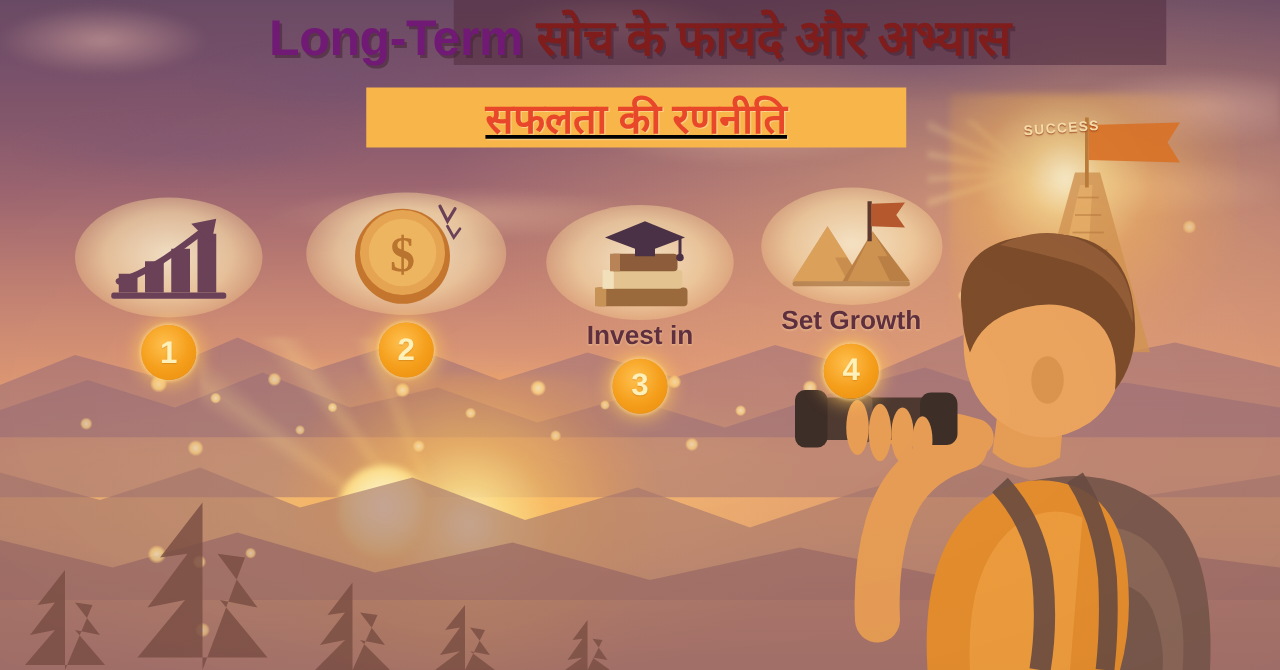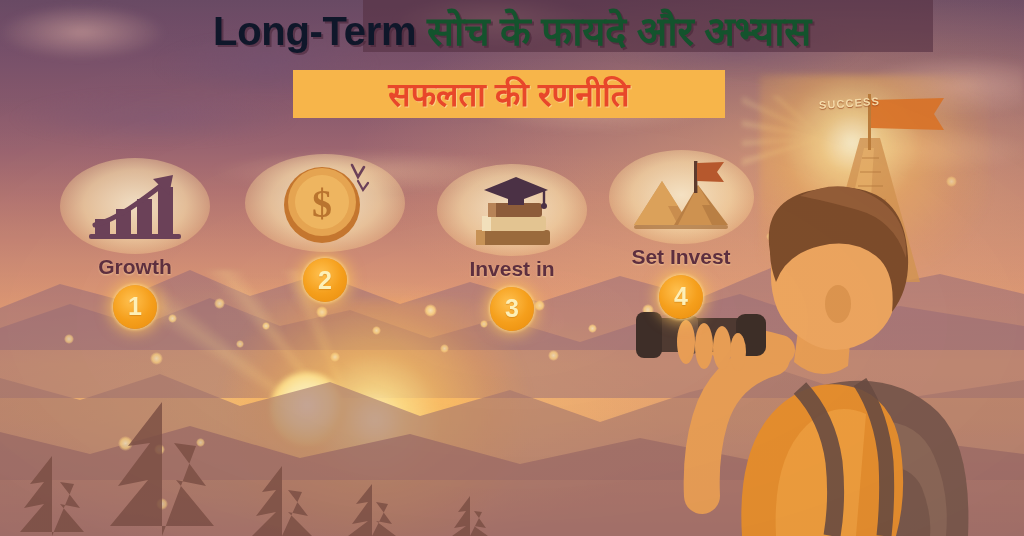--- a/index.html
+++ b/index.html
@@ -110,26 +110,26 @@
   
   .title-band{
     position:absolute; left:363px; top:0; width:570px; height:52px;
     background:rgba(86,48,66,.62);
   }
   .title{
     position:absolute; left:0; top:6px; width:1024px; text-align:center;
     font-size:40px; font-weight:700; line-height:1.25; white-space:nowrap;
     letter-spacing:-.3px;
   }
-  .title .en{ color:#0f172a; text-shadow:2px 2px 0 rgba(70,34,52,.55); }
-  .title .hi{ color:#14532d; text-shadow:2px 2px 0 rgba(70,34,52,.55); }
+  .title .en{ color:#701a75; text-shadow:2px 2px 0 rgba(70,34,52,.55); }
+  .title .hi{ color:#7f1d1d; text-shadow:2px 2px 0 rgba(70,34,52,.55);font-family:Liberation Serif, serif; }
 
   .subtitle-banner{
     position:absolute; left:293px; top:70px; width:432px; height:48px;
-    background:#f7b54a; display:flex; align-items:center; justify-content:center;
+    background:#f7b54a; display:flex; align-items:center; justify-content:center;text-decoration:underline;
   }
   .subtitle{
     font-size:33px; font-weight:700; color:#e8472a; line-height:1;
     text-shadow:1px 1px 0 rgba(255,240,200,.45);
   }
 
   
   .steps{ position:absolute; left:0; top:150px; width:100%; height:230px; }
   .step{ position:absolute; text-align:center; }
 
@@ -318,21 +318,20 @@
             <rect x="12" y="50" width="15" height="15"></rect>
             <rect x="33" y="40" width="15" height="25"></rect>
             <rect x="54" y="30" width="15" height="35"></rect>
             <rect x="75" y="18" width="15" height="47"></rect>
             <rect x="6" y="65" width="92" height="5" rx="2"></rect>
           </g>
           <path d="M12,56 C34,50 56,34 84,12" stroke="#6b4158" stroke-width="5" fill="none" stroke-linecap="round"></path>
           <path d="M70,10 L90,6 L86,26 Z" fill="#6b4158"></path>
         </svg>
       </div>
-      <div class="step-label">Growth</div>
       <div class="badge">1</div>
     </div>
 
     <div class="step" style="left:225px;top:4px;width:200px">
       <div class="icon-oval" style="width:160px;height:98px">
         <svg width="94" height="92" viewBox="0 0 94 92">
           <circle cx="44" cy="48" r="38" fill="#c4762f"></circle>
           <circle cx="44" cy="45" r="34" fill="#e5a451"></circle>
           <circle cx="44" cy="45" r="27" fill="#f0b863" opacity=".85"></circle>
           <text x="44" y="60" text-anchor="middle" font-size="40" font-weight="700" fill="#b9742f" font-family="'Liberation Serif',serif">$</text>
@@ -369,18 +368,18 @@
         <svg width="106" height="76" viewBox="0 0 106 76">
           <path d="M6,66 L34,22 L62,66 Z" fill="#c98d4e"></path>
           <path d="M34,22 L50,47 L40,47 L50,66 L6,66 Z" fill="#e0a85f" opacity=".75"></path>
           <path d="M46,66 L70,26 L100,66 Z" fill="#b97f44"></path>
           <path d="M70,26 L82,46 L74,46 L84,66 L50,66 Z" fill="#d79a55" opacity=".7"></path>
           <rect x="66" y="2" width="3.4" height="32" fill="#5d3a2d"></rect>
           <path d="M69,4 L96,3 L89,13 L96,23 L69,22 Z" fill="#b6582d"></path>
           <rect x="6" y="66" width="94" height="4" rx="2" fill="#a7713c" opacity=".7"></rect>
         </svg>
       </div>
-      <div class="step-label">Set Invest</div>
+      <div class="step-label">Set Growth</div>
       <div class="badge">4</div>
     </div>
 
   </div>
 </div>
 
 </body></html>

